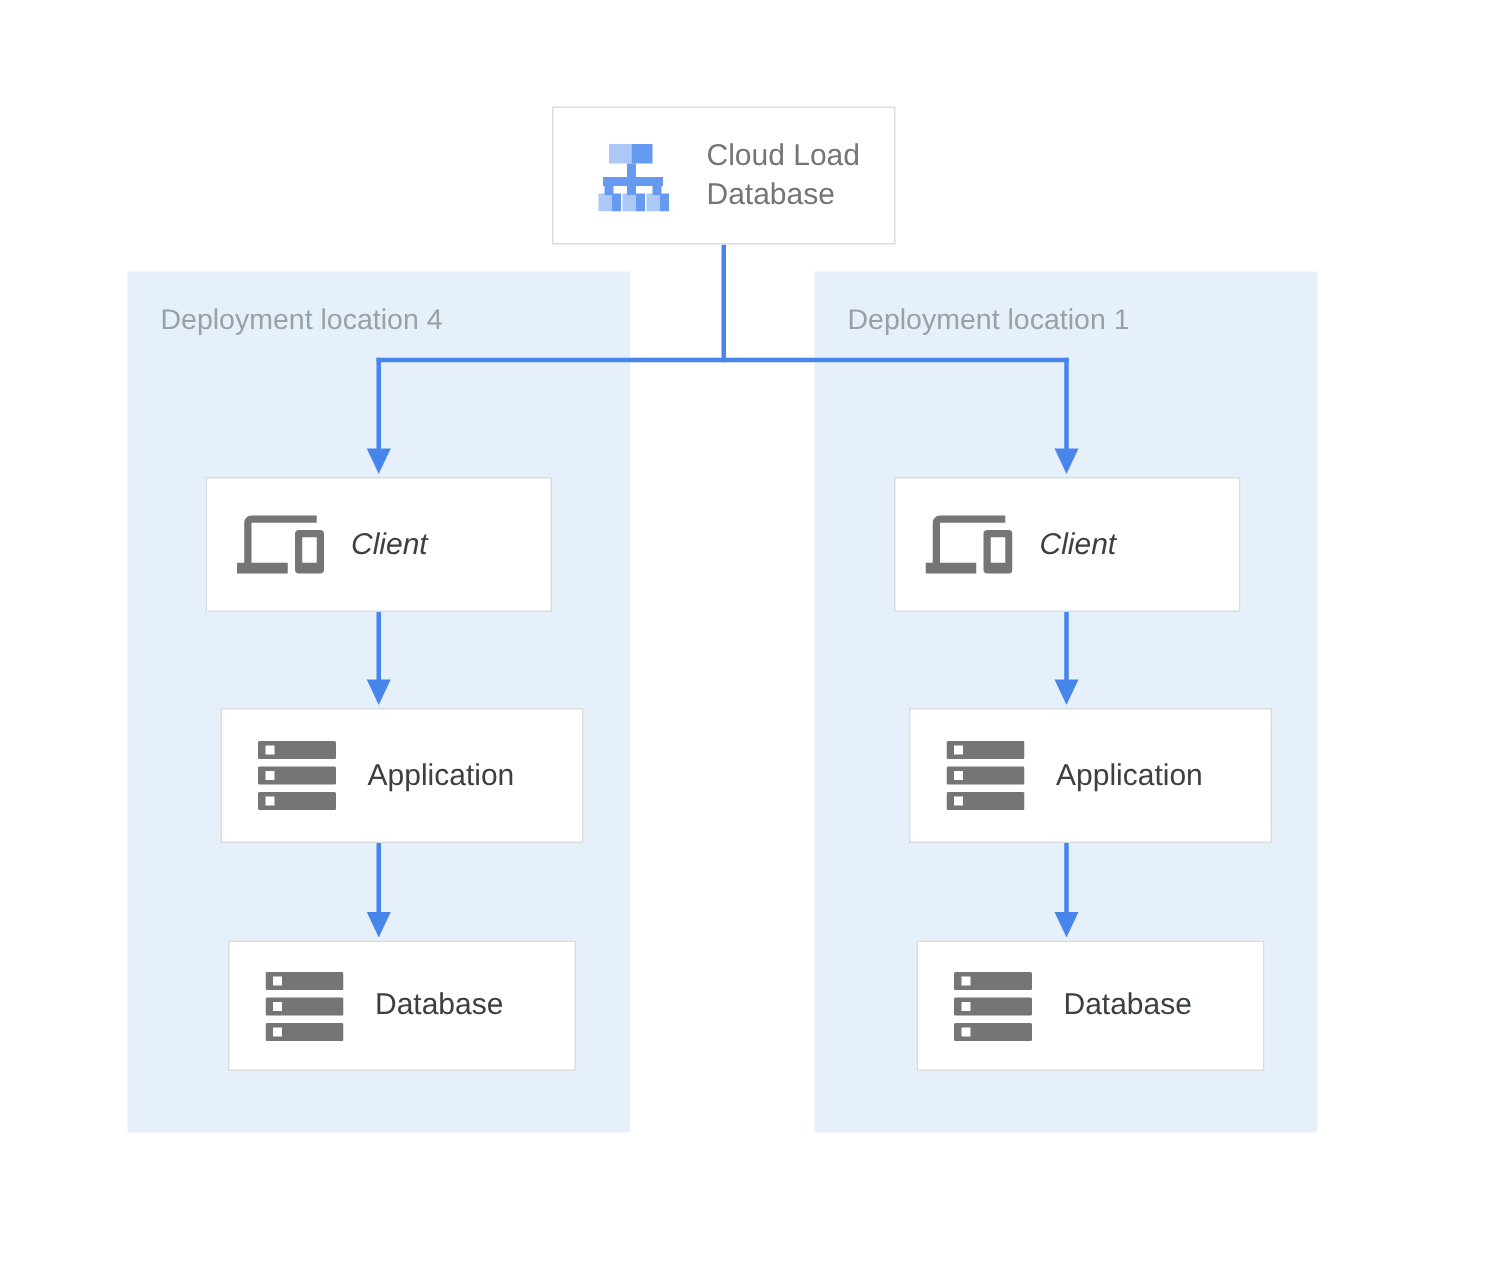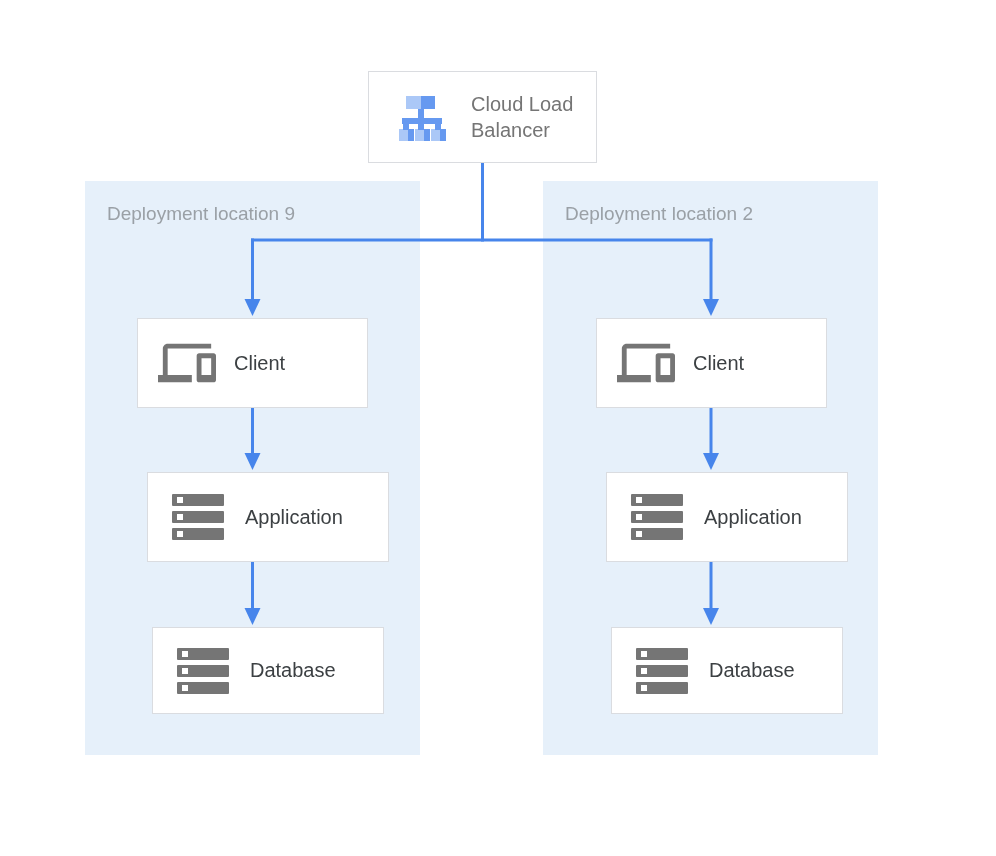--- a/index.html
+++ b/index.html
@@ -55,44 +55,44 @@
 
   .node-root { left: 368px; top: 71px; width: 229px; height: 92px; padding-left: 29px; }
   .node-root .icon-wrap { margin-right: 25px; }
   .node-root .label {
     color: #757575;
     line-height: 26px;
     max-width: 118px;
     white-space: normal;
   }
 
-  .node-client  { padding-left: 20px; }
+  .node-client  { padding-left: 20px; font-style: italic; }
   .node-client .icon-wrap { margin-right: 18px; }
   .node-server  { padding-left: 24px; margin-left: 16px; }
   .node-server .icon-wrap { margin-right: 21px; }
 
   .node-client-1   { left: 137px; top: 318px; width: 231px; height: 90px; }
   .node-app-1      { left: 131px; top: 472px; width: 242px; height: 90px; }
   .node-db-1       { left: 136px; top: 627px; width: 232px; height: 87px; }
   .node-client-2   { left: 596px; top: 318px; width: 231px; height: 90px; }
   .node-app-2      { left: 590px; top: 472px; width: 242px; height: 90px; }
   .node-db-2       { left: 595px; top: 627px; width: 232px; height: 87px; }
 
   .icon-wrap { display: flex; align-items: center; justify-content: center; }
 </style>
 </head>
 <body>
 
 <div class="canvas">
 
   <div class="region region-1">
-    <div class="region-label">Deployment location 9</div>
+    <div class="region-label">Deployment location 4</div>
   </div>
   <div class="region region-2">
-    <div class="region-label">Deployment location 2</div>
+    <div class="region-label">Deployment location 1</div>
   </div>
 
   <svg class="connectors" viewBox="0 0 996 856">
     <g stroke-width="3" fill="none" stroke="#4785eb">
       <line x1="482.5" y1="163" x2="482.5" y2="241.5"></line>
       <line x1="251" y1="240" x2="712.5" y2="240"></line>
       <line x1="252.5" y1="238.5" x2="252.5" y2="301"></line>
       <line x1="711" y1="238.5" x2="711" y2="301"></line>
       <line x1="252.5" y1="408" x2="252.5" y2="455"></line>
       <line x1="711" y1="408" x2="711" y2="455"></line>
@@ -124,21 +124,21 @@
           <rect x="4" y="25" width="40" height="6"></rect>
           <rect x="5" y="30" width="6" height="7"></rect>
           <rect x="20" y="30" width="6" height="7"></rect>
           <rect x="37" y="30" width="6" height="7"></rect>
           <rect x="10" y="36" width="6" height="12"></rect>
           <rect x="26" y="36" width="6" height="12"></rect>
           <rect x="42" y="36" width="6" height="12"></rect>
         </g>
       </svg>
     </span>
-    <span class="label">Cloud Load Balancer</span>
+    <span class="label">Cloud Load Database</span>
   </div>
 
   <div class="node node-client node-client-1">
     <span class="icon-wrap">
       <svg viewBox="0 0 24 24" width="58" height="58">
         <g fill="#757575">
           <path d="M4 6h18V4H4c-1.1 0-2 .9-2 2v11H0v3h14v-3H4V6zm19 2h-6c-.55 0-1 .45-1 1v10c0 .55.45 1 1 1h6c.55 0 1-.45 1-1V9c0-.55-.45-1-1-1zm-1 9h-4v-7h4v7z"></path>
         </g>
       </svg>
     </span>

